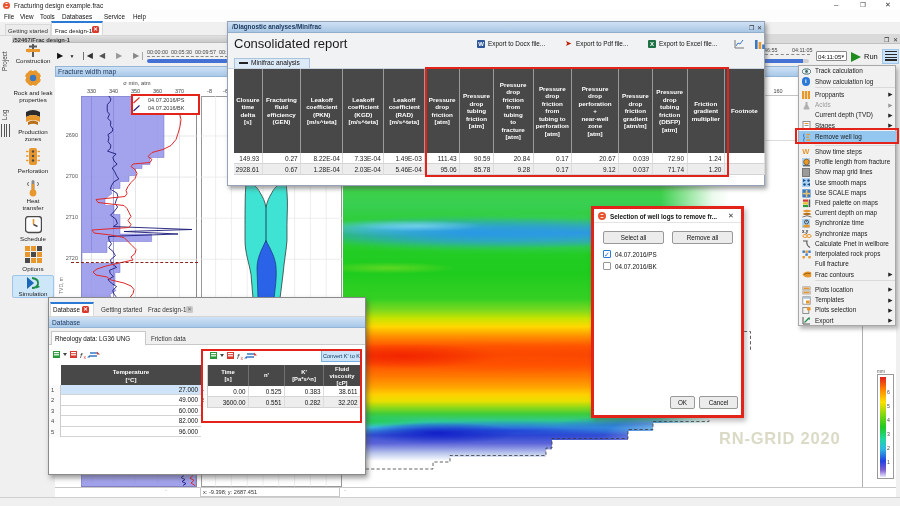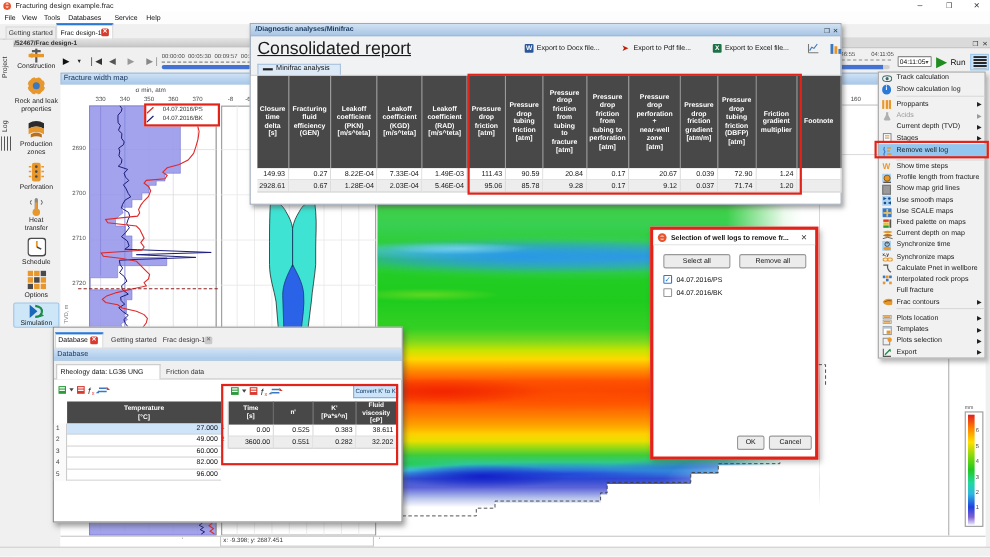--- a/index.html
+++ b/index.html
@@ -287,26 +287,27 @@
    #ff5500 66.5%, #ff7a00 70%, #ffa200 73%, #ffd000 75.5%, #e8e000 77.5%, #8ed818 79.5%,
    #3ccc3c 81.5%, #2ec9a0 84%, #40c8e0 85.8%, #3a56d0 88%, #5a62d8 90.5%, #b8c4ec 93.5%, #ffffff 96%, #ffffff 100%);">
 </div>
 <svg id="stairs" class="ab" style="left:201px;top:300px;z-index:30;" width="560" height="186" viewBox="201 300 560 186">
   <polygon fill="#ffffff" points="342.5,474 342.5,470.5 433,470.5 433,463.5 450,463.5 450,457 546,457 546,449.5 552,449.5 552,440 628,440 628,431 653,431 653,423 709,423 709,418 745,418 745,474"></polygon>
   <g fill="none" stroke="#3a3a3a" stroke-width="0.8" stroke-dasharray="3.2,2.2">
     <polyline points="220,469 433,469 433,462 450,462 450,455.5 546,455.5 546,448 552,448 552,438.5 628,438.5 628,429.5 653,429.5 653,421.5 709,421.5 709,417"></polyline>
     <polyline points="744,331.5 750.5,331.5 750.5,352"></polyline>
   </g>
 </svg>
+<div class="ab" style="left:719px;top:428.5px;font-size:16.5px;font-weight:bold;color:#dadac6;letter-spacing:0.8px;z-index:31;">RN-GRID 2020</div>
 <div id="report" class="ab" style="left:227px;top:21px;width:538px;height:165px;background:#f1f2f3;border:1px solid #96a3b6;box-shadow:2px 3px 4px rgba(80,80,80,0.5);z-index:50;">
   <div class="ab" style="left:0;top:0;width:536px;height:10.5px;background:linear-gradient(#cfe1f4,#a9c6e4);border-bottom:1px solid #93aecb;"></div>
   <div class="ab" style="left:4px;top:1.2px;font-size:6.4px;font-weight:bold;color:#17365d;">/Diagnostic analyses/Minifrac</div>
   <div class="ab" style="left:521px;top:1.5px;font-size:6px;color:#333;">❐</div>
   <div class="ab" style="left:529px;top:1.5px;font-size:6px;color:#333;">✕</div>
-  <div class="ab" style="left:6px;top:14px;font-size:16px;color:#1a1a1a;text-decoration:underline;">Consolidated report</div>
+  <div class="ab" style="left:6px;top:14px;font-size:13px;color:#1a1a1a;">Consolidated report</div>
 
   <div class="ab" style="left:249px;top:17.5px;width:8px;height:8px;background:#2b579a;border-radius:1px;color:#fff;font-size:6px;font-weight:bold;text-align:center;line-height:8px;">W</div>
   <div class="ab" style="left:260px;top:18px;font-size:6.4px;color:#111;">Export to Docx file...</div>
   <div class="ab" style="left:337px;top:17.5px;width:8px;height:8px;color:#c11e07;font-size:8px;line-height:8px;">➤</div>
   <div class="ab" style="left:348px;top:18px;font-size:6.4px;color:#111;">Export to Pdf file...</div>
   <div class="ab" style="left:420px;top:17.5px;width:8px;height:8px;background:#1e7145;border-radius:1px;color:#fff;font-size:6px;font-weight:bold;text-align:center;line-height:8px;">X</div>
   <div class="ab" style="left:431px;top:18px;font-size:6.4px;color:#111;">Export to Excel file...</div>
   <svg class="ab" style="left:506px;top:17px;" width="11" height="10">
         <polyline points="1,9 1,1" stroke="#777" stroke-width="1" fill="none"></polyline>
         <polyline points="1,9 10,9" stroke="#777" stroke-width="1" fill="none"></polyline>

